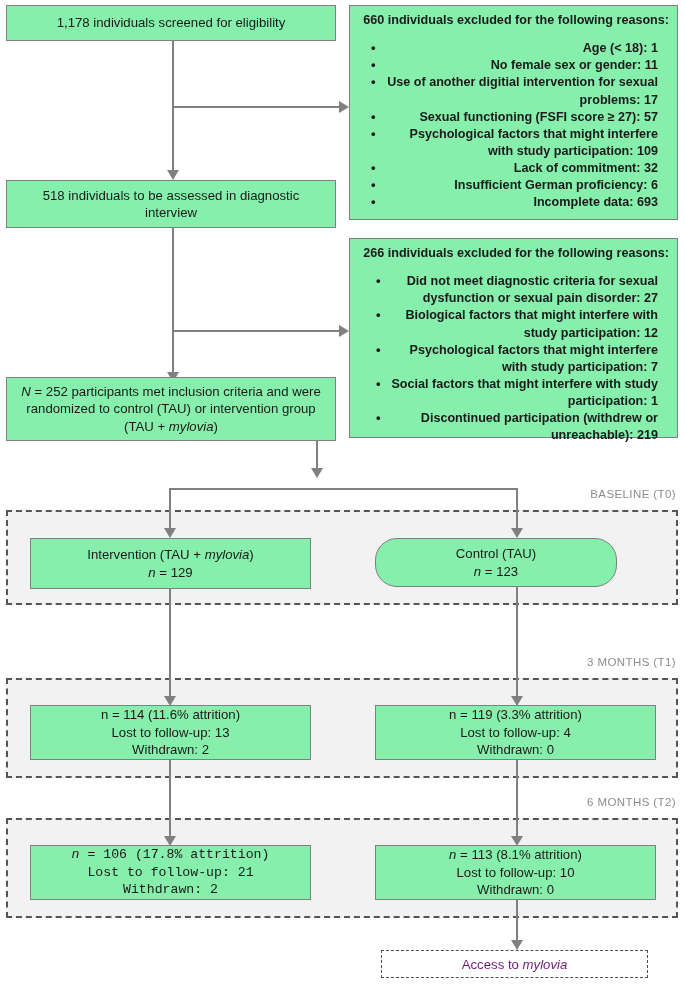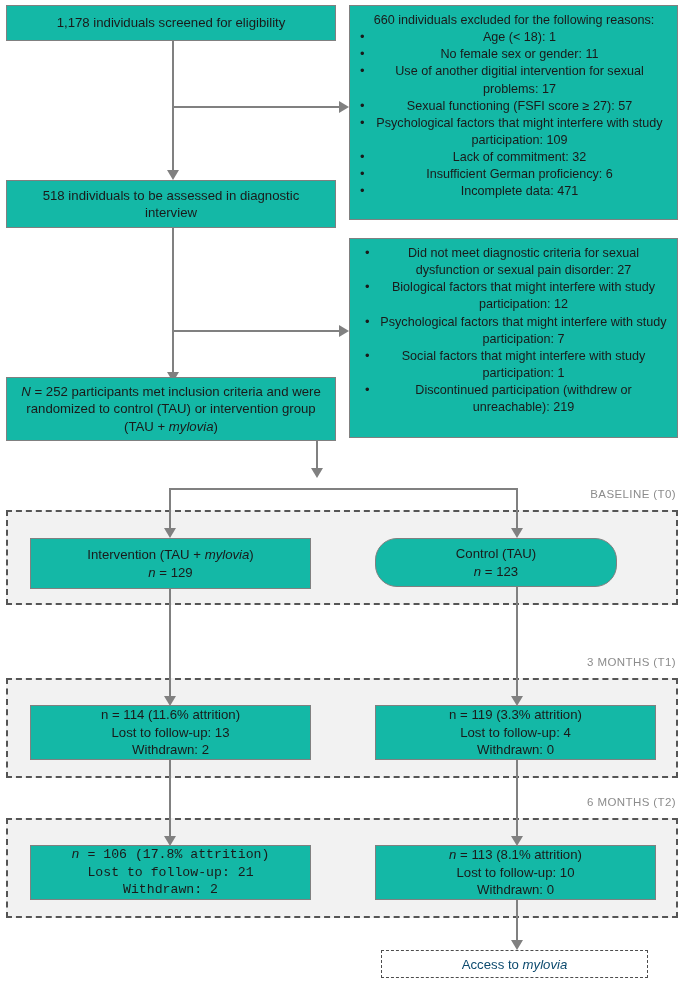--- a/index.html
+++ b/index.html
@@ -16,46 +16,47 @@
     width: 685px;
     height: 985px;
     background: #ffffff;
     overflow: hidden;
   }
 
   
   .box {
     position: absolute;
     box-sizing: border-box;
-    background: #14b8a6;
+    background: #86efac;
     border: 1px solid #808080;
     display: flex;
     align-items: center;
     justify-content: center;
     text-align: center;
     font-size: 13.2px;
     line-height: 1.32;
     color: #1a1a1a;
     padding: 3px 8px;
   }
   .box.left-align {
     justify-content: flex-start;
-    text-align: center;
+    text-align: right;
     align-items: flex-start;
     padding: 6px 8px 6px 9px;
+    font-weight: bold;
   }
 
   
   .excl-head {
     display: block;
     margin: 0 0 0 0;
   }
   ul.excl {
     list-style: none;
-    margin: 0;
+    margin: 11px;
     padding: 0;
   }
   ul.excl li {
     position: relative;
     padding-left: 11px;
     margin: 0;
   }
   ul.excl li::before {
     content: "\2022";
     position: absolute;
@@ -89,21 +90,21 @@
   
   .dotted-box {
     position: absolute;
     box-sizing: border-box;
     background: #ffffff;
     border: 1px dashed #4d4d4d;
     display: flex;
     align-items: center;
     justify-content: center;
     font-size: 13.2px;
-    color: #0c4a6e;
+    color: #701a75;
   }
 
   
   .vline {
     position: absolute;
     width: 2px;
     background: #808080;
   }
   .hline {
     position: absolute;
@@ -186,29 +187,30 @@
     <div style="width:100%;">
       <span class="excl-head">660 individuals excluded for the following reasons:</span>
       <ul class="excl">
         <li>Age (&lt; 18): 1</li>
         <li>No female sex or gender: 11</li>
         <li>Use of another digitial intervention for sexual problems: 17</li>
         <li>Sexual functioning (FSFI score ≥ 27): 57</li>
         <li>Psychological factors that might interfere with study participation: 109</li>
         <li>Lack of commitment: 32</li>
         <li>Insufficient German proficiency: 6</li>
-        <li>Incomplete data: 471</li>
+        <li>Incomplete data: 693</li>
       </ul>
     </div>
   </div>
 
   <div class="box" style="left:6px; top:180px; width:330px; height:48px;">518 individuals to be assessed in diagnostic interview</div>
 
   <div class="box left-align" style="left:349px; top:238px; width:329px; height:200px; font-size:12.6px; line-height:1.36;">
     <div style="width:100%;">
+      <span class="excl-head">266 individuals excluded for the following reasons:</span>
       <ul class="excl wide-bullet">
         <li>Did not meet diagnostic criteria for sexual dysfunction or sexual pain disorder: 27</li>
         <li>Biological factors that might interfere with study participation: 12</li>
         <li>Psychological factors that might interfere with study participation: 7</li>
         <li>Social factors that might interfere with study participation: 1</li>
         <li>Discontinued participation (withdrew or unreachable): 219</li>
       </ul>
     </div>
   </div>
 

